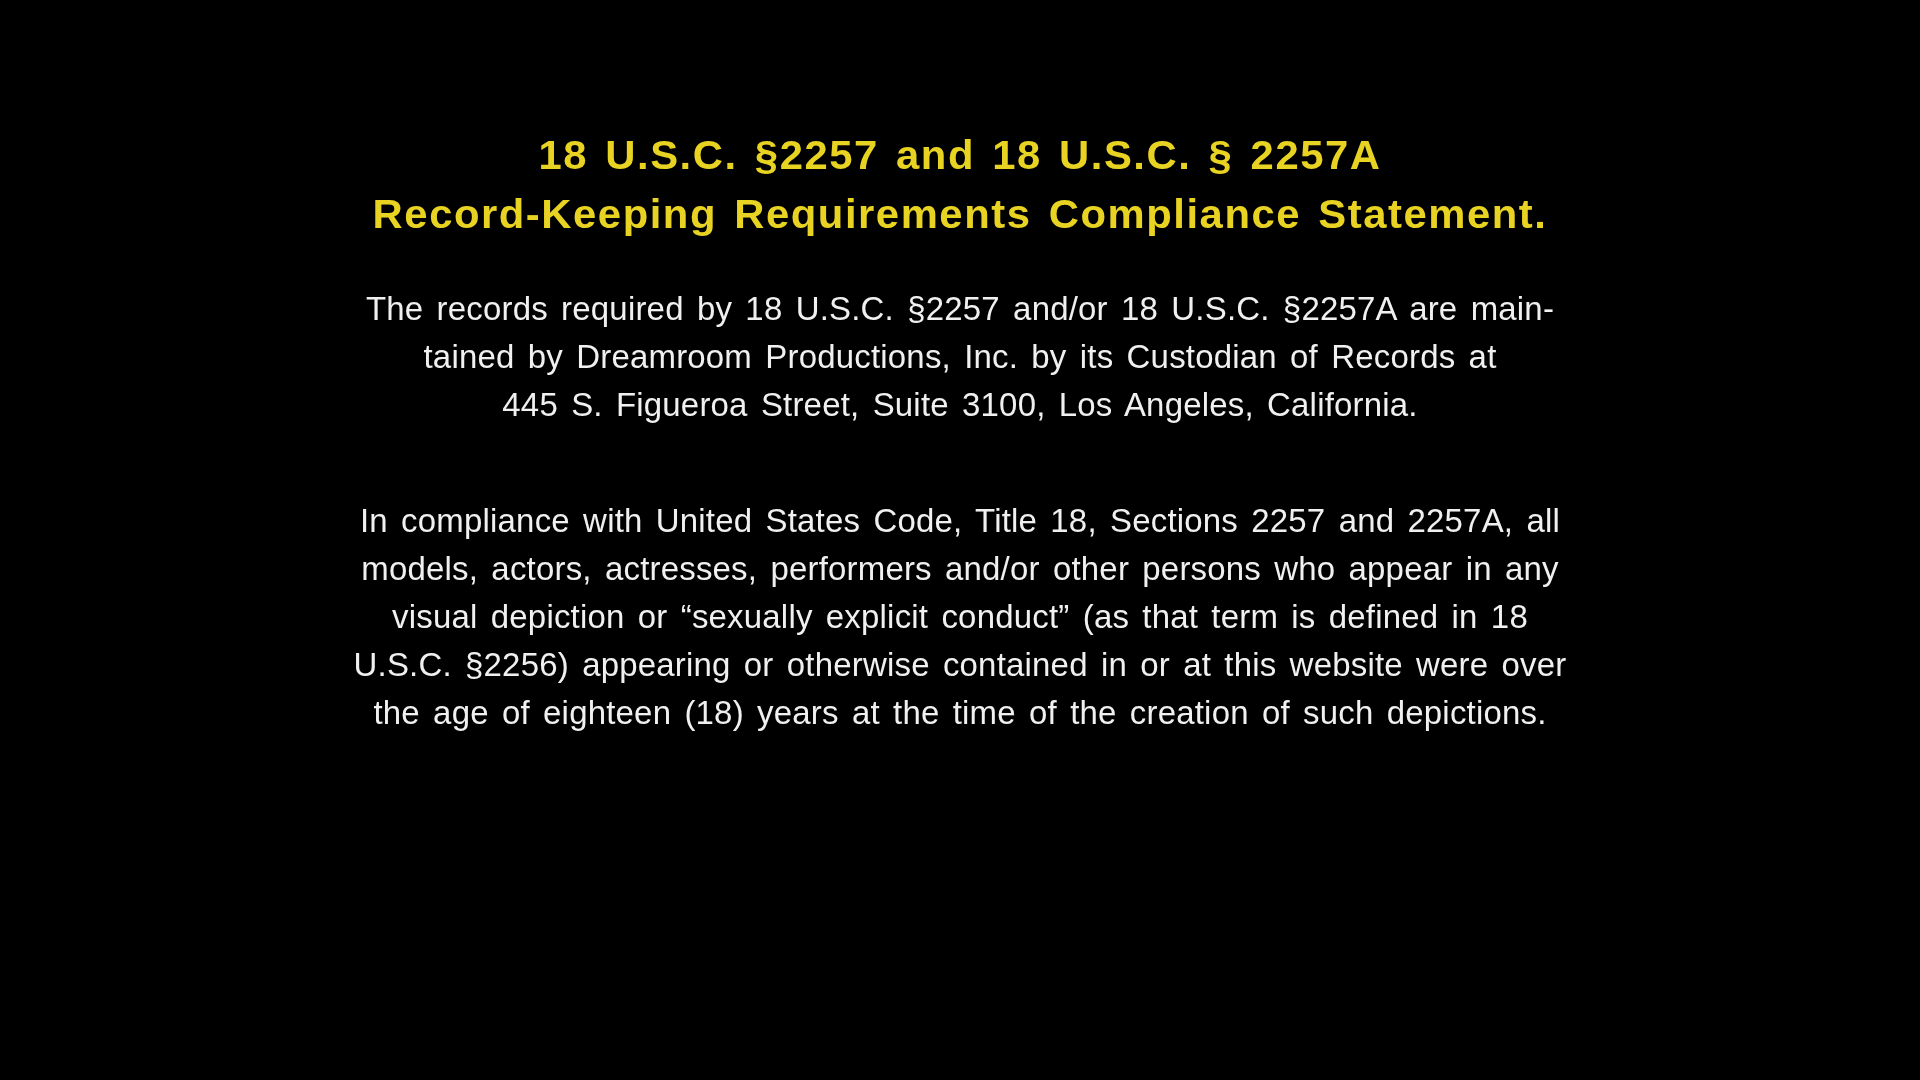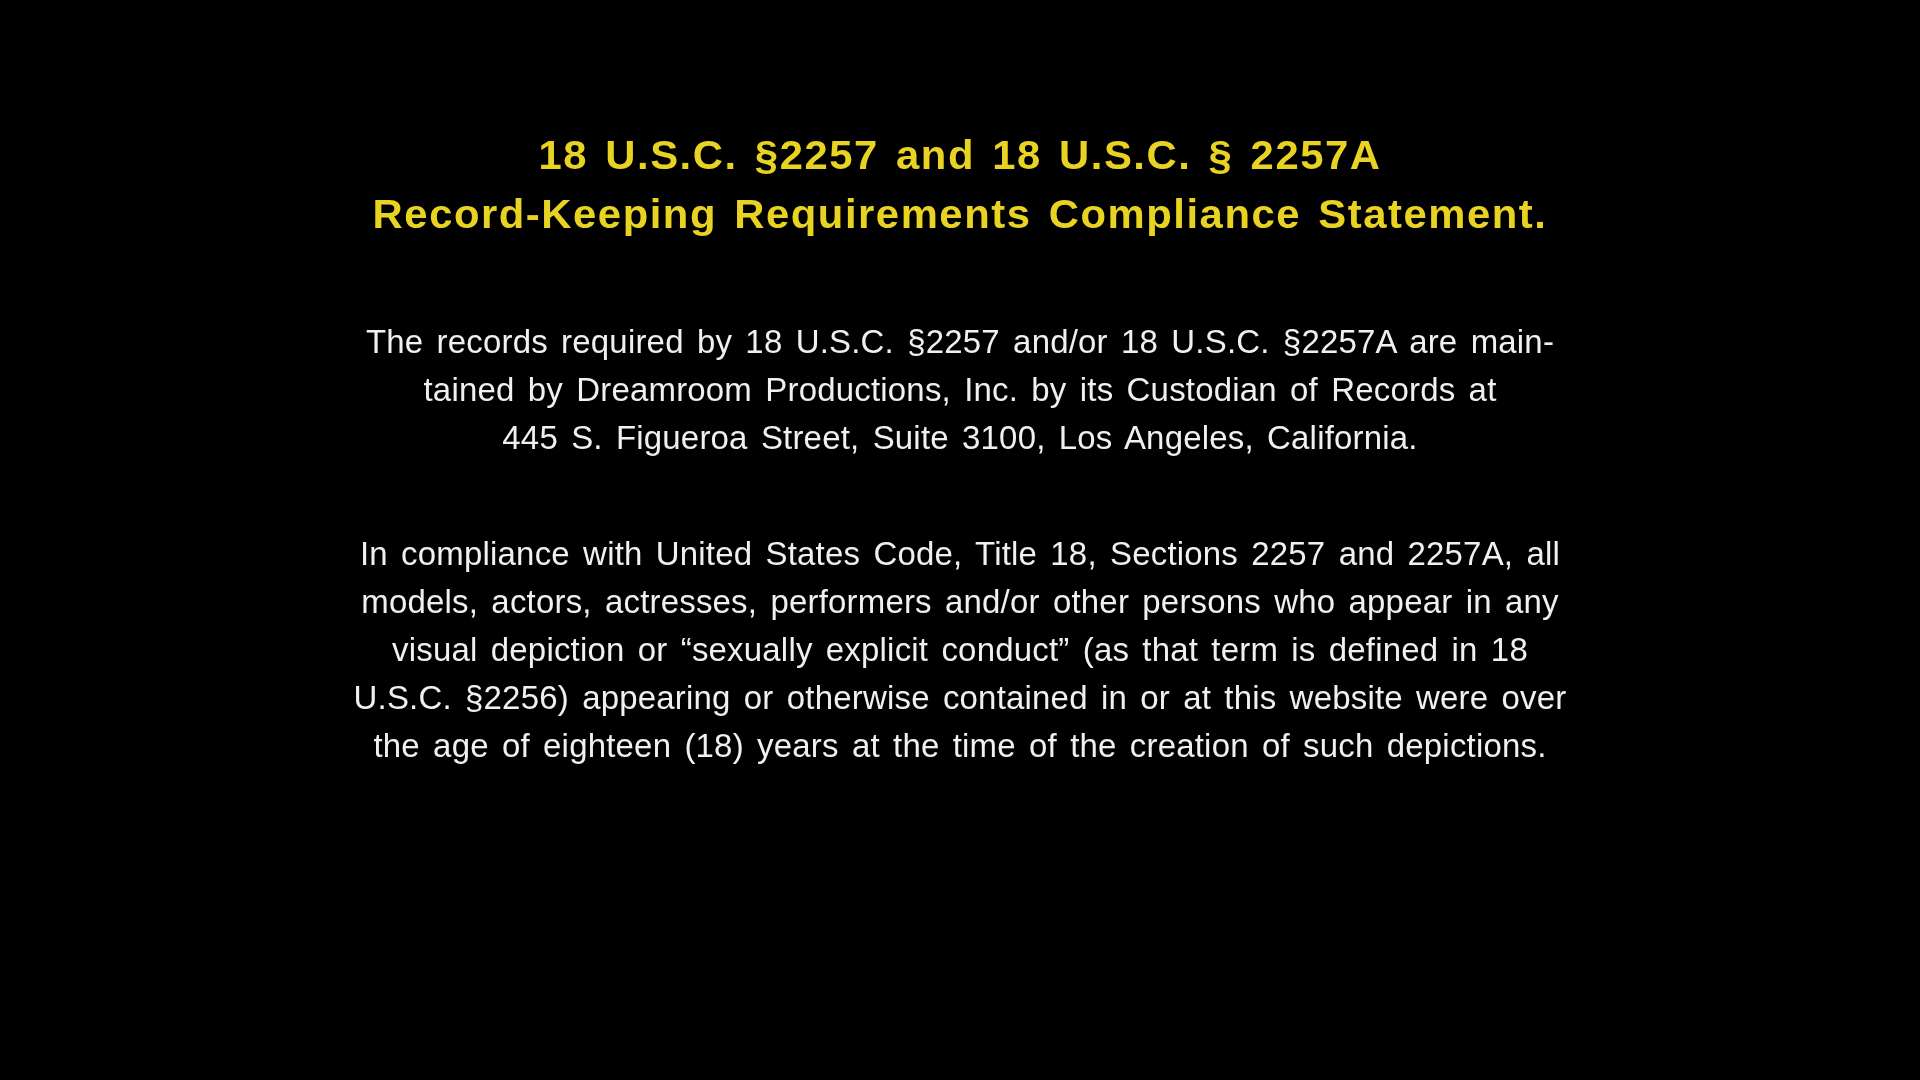--- a/index.html
+++ b/index.html
@@ -40,21 +40,21 @@
     line-height: 48px;
     font-weight: normal;
     letter-spacing: 0.2px;
     word-spacing: 4px;
   }
   .para .line {
     transform: scaleX(0.97);
     transform-origin: center;
   }
   .para-1 {
-    margin-top: 73px;
+    margin-top: 40px;
   }
   .para-2 {
     margin-top: 68px;
   }
 </style>
 </head>
 <body>
 
 <div class="screen">
   <div class="content">

